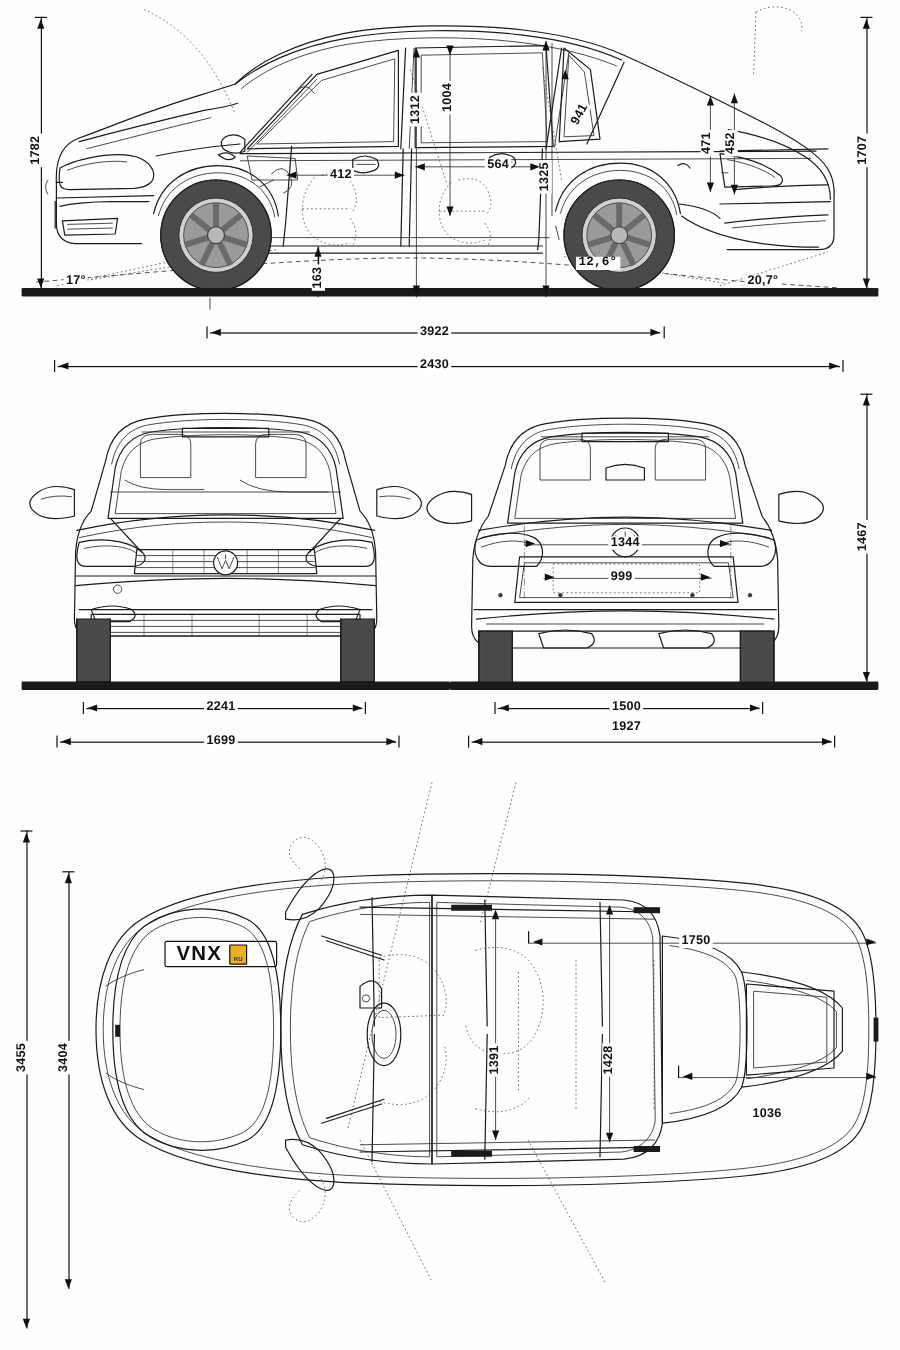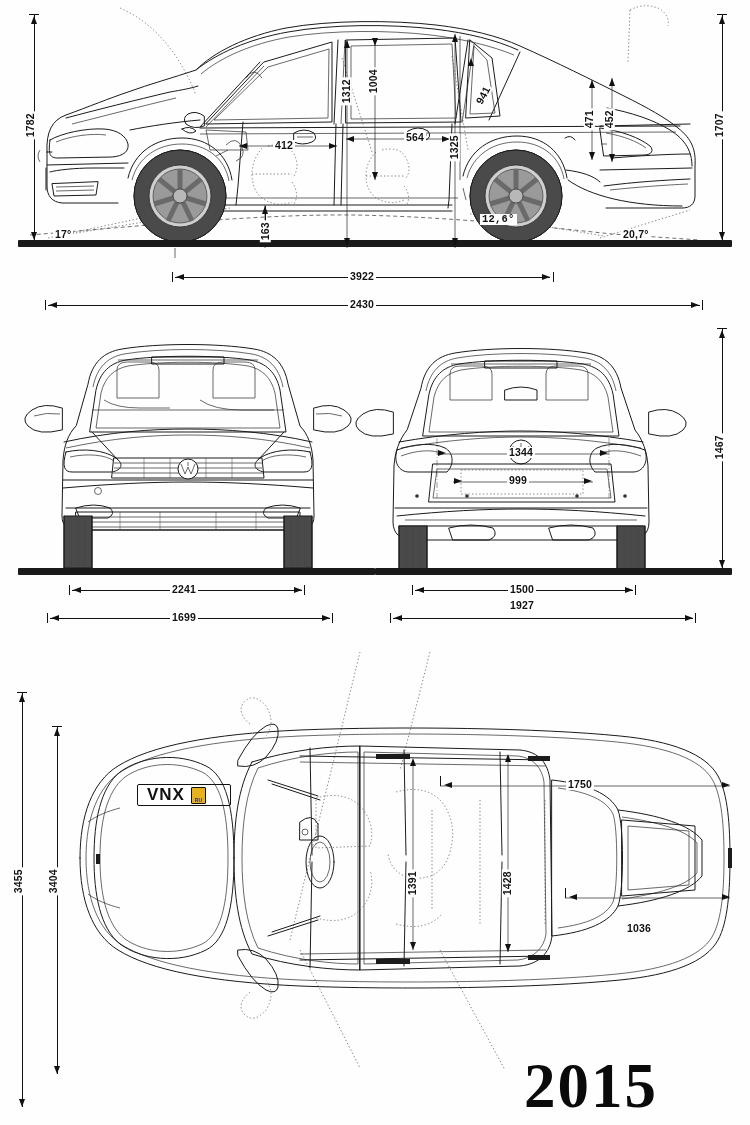--- a/index.html
+++ b/index.html
@@ -782,15 +782,14 @@
     <div class="tick-v" style="left:565px;top:248px;"></div>
     <div class="ar" style="left:569px;top:254px;">
         <div class="ar-l"></div>
       </div>
     <div class="ar" style="left:722px;top:254px;">
         <div class="ar-r"></div>
       </div>
     <div class="dimtext" style="left:625px;top:251px;margin-top:32px;">1036</div>
   </div>
 
-  <div class="year" style="left:524px;top:1055px;">2015</div>
 
 </div>
 
 </body></html>

